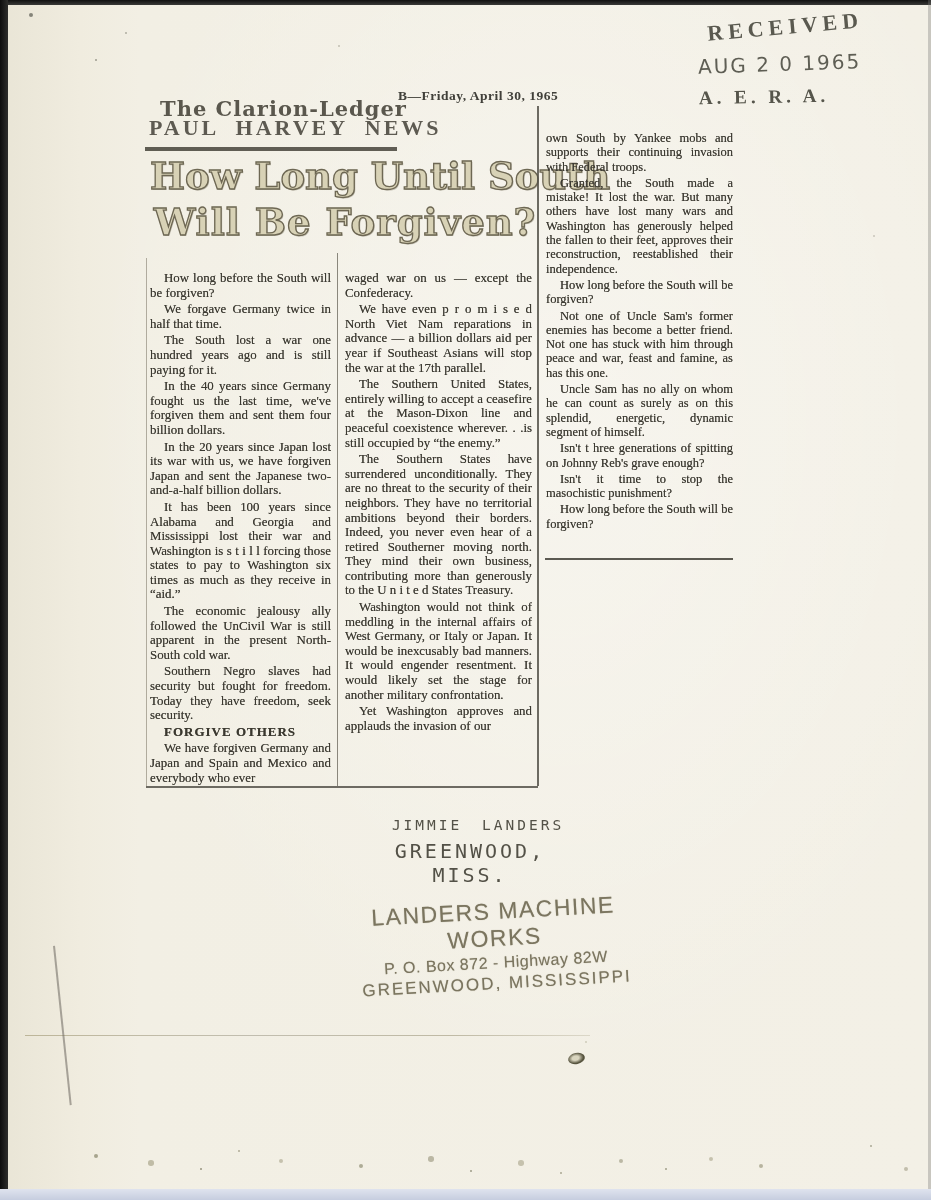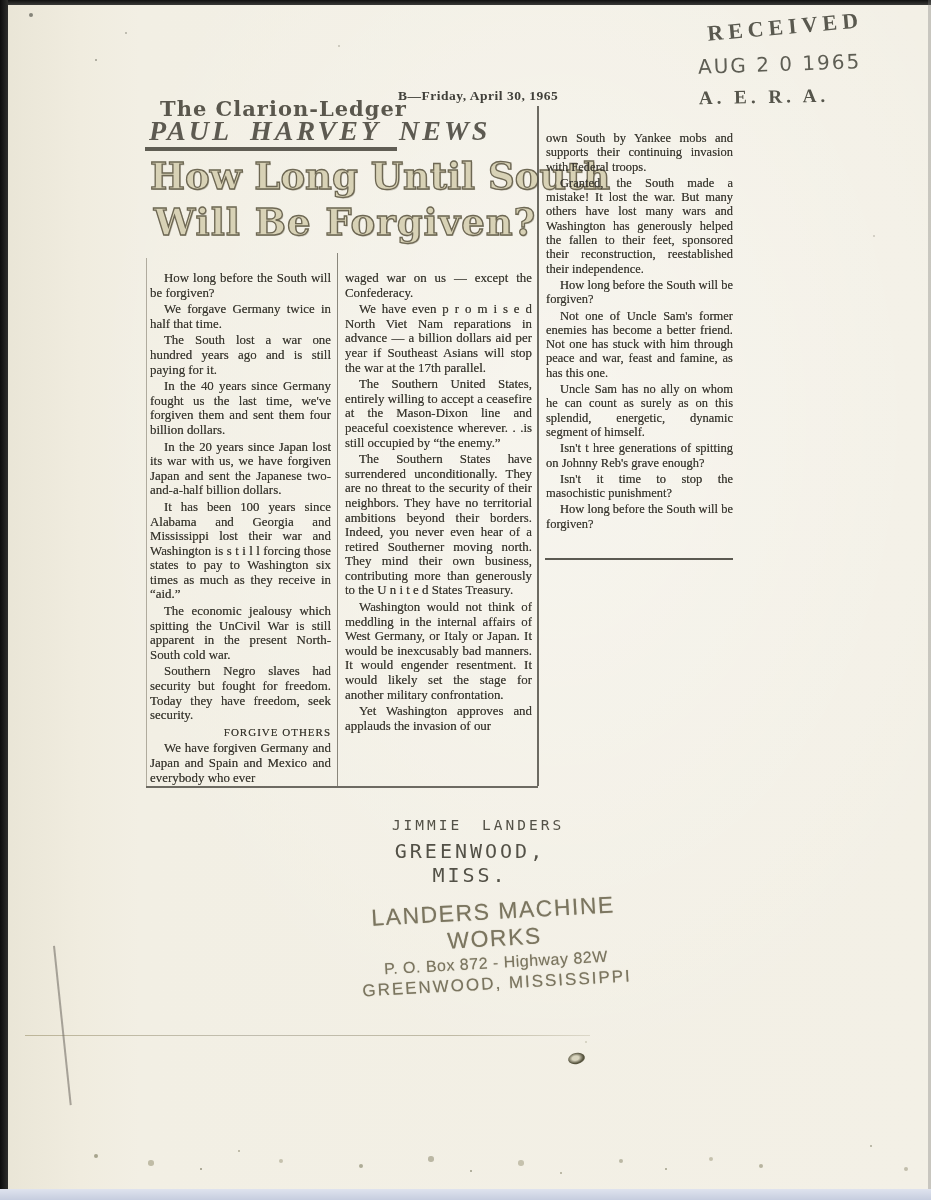--- a/index.html
+++ b/index.html
@@ -24,21 +24,21 @@
 
   
   .rcv{position:absolute;color:#45453b;font-family:"Liberation Serif",serif;}
   .rcv1{left:707px;top:14px;font-size:22px;font-weight:600;letter-spacing:5px;transform:rotate(-5deg);opacity:.88;}
   .rcv2{left:698px;top:52px;font-size:20px;font-weight:400;letter-spacing:2px;font-family:"DejaVu Sans",sans-serif;transform:rotate(-2deg);opacity:.85;}
   .rcv3{left:699px;top:86px;font-size:19px;font-weight:700;letter-spacing:4px;transform:rotate(-1deg);opacity:.9;}
 
   
   .paper-name{position:absolute;left:160px;top:96px;font-size:21px;font-weight:700;color:#4a473d;font-family:"DejaVu Serif",serif;letter-spacing:1px;opacity:.9;}
   .edition-date{position:absolute;left:354px;top:88px;font-size:13.5px;font-weight:700;color:#41403a;letter-spacing:.5px;padding-left:44px;}
-  .kicker{position:absolute;left:149px;top:115px;font-size:28px;font-weight:700;font-style:italic;color:#514e45;letter-spacing:3px;word-spacing:9px;opacity:.92;}
+  .kicker{position:absolute;left:149px;top:115px;font-size:22px;font-weight:700;color:#514e45;letter-spacing:3px;word-spacing:9px;opacity:.92;}
   .kicker-rule{position:absolute;left:145px;top:147px;width:252px;height:4px;background:#45433a;opacity:.85;}
 
   
   .headline{position:absolute;left:150px;top:153px;width:390px;text-align:center;
     font-family:"DejaVu Serif",serif;font-weight:700;color:#d8d2b6;
     -webkit-text-stroke:1.3px #6d6753;text-shadow:1px 1px 0 rgba(100,95,75,.35);
     line-height:46px;font-size:37px;letter-spacing:0px;white-space:nowrap;}
   .headline .hl2{letter-spacing:1px;}
 
   
@@ -50,21 +50,21 @@
 
   
   .col{position:absolute;overflow:hidden;color:#3c3a32;text-align:justify;
     font-family:"Liberation Serif",serif;
     text-shadow:0 0 .5px rgba(60,58,50,.75);margin-top:17px;}
   .col p{margin:0 0 2px 0;text-indent:14px;}
   .col p.noindent{text-indent:0;}
   .col1{left:150px;top:254px;width:181px;height:532px;font-size:12.9px;line-height:14.6px;}
   .col2{left:345px;top:254px;width:187px;height:532px;font-size:12.9px;line-height:14.6px;}
   .col3{left:546px;top:114px;width:187px;height:442px;font-size:12.5px;line-height:14.3px;}
-  .subhead{margin:1px 0 2px 0;text-align:right;font-weight:400;letter-spacing:1px;text-indent:0;font-size:11px;color:#3a382f;}
+  .subhead{margin:1px 0 2px 0;text-align:left;font-weight:700;letter-spacing:1px;text-indent:0;font-size:13px;color:#3a382f;}
 
   
   .sig{position:absolute;text-align:center;color:#535147;font-family:"DejaVu Sans Mono",monospace;letter-spacing:3px;word-spacing:8px;}
   .sig1{left:368px;top:817px;width:220px;font-size:14.5px;}
   .sig2{left:350px;top:839px;width:240px;font-size:20px;}
 
   
   .biz-stamp{position:absolute;left:325px;top:898px;width:340px;text-align:center;
     transform:rotate(-3.2deg);color:#716b54;font-family:"Liberation Sans",sans-serif;
     text-shadow:0 0 1px rgba(113,107,84,.55);opacity:.92;}
@@ -136,38 +136,38 @@
     <div class="h-bottom"></div>
     <div class="h-col3"></div>
 
     <div class="col col1">
       <p>How long before the South will be forgiven?</p>
       <p>We forgave Germany twice in half that time.</p>
       <p>The South lost a war one hundred years ago and is still paying for it.</p>
       <p>In the 40 years since Germany fought us the last time, we've forgiven them and sent them four billion dollars.</p>
       <p>In the 20 years since Japan lost its war with us, we have forgiven Japan and sent the Japanese two-and-a-half billion dollars.</p>
       <p>It has been 100 years since Alabama and Georgia and Mississippi lost their war and Washington is s t i l l forcing those states to pay to Washington six times as much as they receive in “aid.”</p>
-      <p>The economic jealousy which spitting the UnCivil War is still apparent in the present North-South cold war.</p>
+      <p>The economic jealousy ally followed the UnCivil War is still apparent in the present North-South cold war.</p>
       <p>Southern Negro slaves had security but fought for freedom. Today they have freedom, seek security.</p>
       <p class="subhead">FORGIVE OTHERS</p>
       <p>We have forgiven Germany and Japan and Spain and Mexico and everybody who ever</p>
     </div>
 
     <div class="col col2">
       <p class="noindent">waged war on us — except the Confederacy.</p>
       <p>We have even p r o m i s e d North Viet Nam reparations in advance — a billion dollars aid per year if Southeast Asians will stop the war at the 17th parallel.</p>
       <p>The Southern United States, entirely willing to accept a ceasefire at the Mason-Dixon line and peaceful coexistence wherever. . .is still occupied by “the enemy.”</p>
       <p>The Southern States have surrendered unconditionally. They are no threat to the security of their neighbors. They have no territorial ambitions beyond their borders. Indeed, you never even hear of a retired Southerner moving north. They mind their own business, contributing more than generously to the U n i t e d States Treasury.</p>
       <p>Washington would not think of meddling in the internal affairs of West Germany, or Italy or Japan. It would be inexcusably bad manners. It would engender resentment. It would likely set the stage for another military confrontation.</p>
       <p>Yet Washington approves and applauds the invasion of our</p>
     </div>
 
     <div class="col col3">
       <p class="noindent">own South by Yankee mobs and supports their continuing invasion with Federal troops.</p>
-      <p>Granted, the South made a mistake! It lost the war. But many others have lost many wars and Washington has generously helped the fallen to their feet, sponsored their reconstruction, reestablished their independence.</p>
+      <p>Granted, the South made a mistake! It lost the war. But many others have lost many wars and Washington has generously helped the fallen to their feet, approves their reconstruction, reestablished their independence.</p>
       <p>How long before the South will be forgiven?</p>
       <p>Not one of Uncle Sam's former enemies has become a better friend. Not one has stuck with him through peace and war, feast and famine, as has this one.</p>
       <p>Uncle Sam has no ally on whom he can count as surely as on this splendid, energetic, dynamic segment of himself.</p>
       <p>Isn't t hree generations of spitting on Johnny Reb's grave enough?</p>
       <p>Isn't it time to stop the masochistic punishment?</p>
       <p>How long before the South will be forgiven?</p>
     </div>
   </div>
 
   <div class="sig sig1">JIMMIE LANDERS</div>

